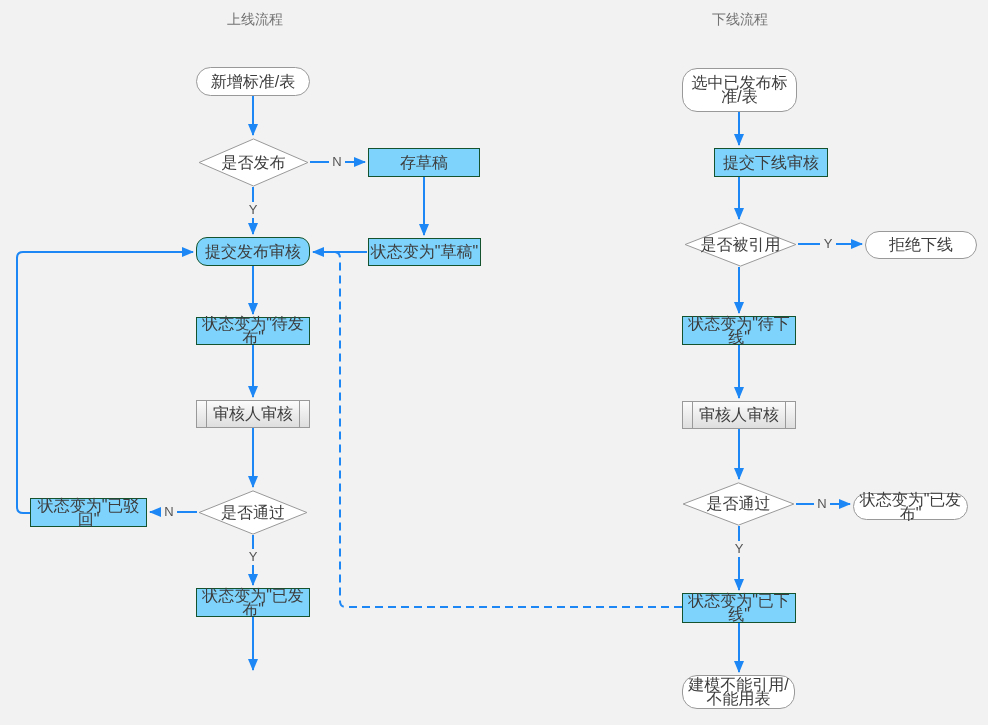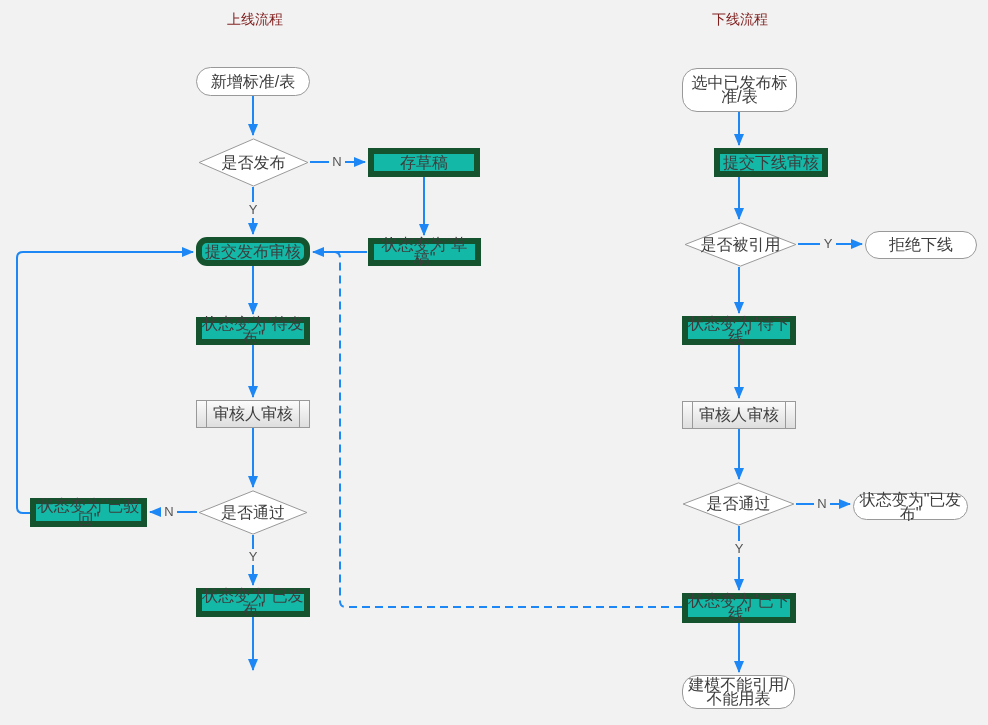--- a/index.html
+++ b/index.html
@@ -7,38 +7,38 @@
     position:relative; width:988px; height:725px;
     background:#f2f2f2; overflow:hidden;
     font-family:"Liberation Sans","DejaVu Sans",sans-serif;
   }
   svg.wires { position:absolute; left:0; top:0; width:988px; height:725px; }
   .node {
     position:absolute; box-sizing:border-box;
     display:flex; align-items:center; justify-content:center;
     font-size:16px; line-height:14px; color:#3d3d3d; text-align:center;
   }
-  .rect    { background:#14b8a6; border:6px solid #14532d; }
+  .rect    { background:#7dd3fc; border:1px solid #14532d; }
   .stadium { background:#ffffff; border:1px solid #999999; border-radius:15px; padding:0 6px; }
   .predefined {
     background:linear-gradient(#fbfbfb,#dedede);
     border:1px solid #999999;
   }
   .predefined::before, .predefined::after {
     content:""; position:absolute; top:0; bottom:0; width:0;
     border-left:1px solid #999999;
   }
   .predefined::before { left:9px; }
   .predefined::after  { right:9px; }
   .diamond { background:transparent; border:none; }
   .diamond > svg { position:absolute; left:0; top:0; width:100%; height:100%; }
   .diamond .lbl { position:relative; }
   .flow-title {
     position:absolute; width:110px; text-align:center;
-    font-size:14px; color:#7f1d1d;
+    font-size:14px; color:#737373;
   }
   .edge-label {
     position:absolute; width:16px; height:16px; line-height:16px;
     text-align:center; font-size:13px; color:#555555; background:#f2f2f2;
   }
 </style>
 </head>
 <body>
 
 <div class="canvas">

